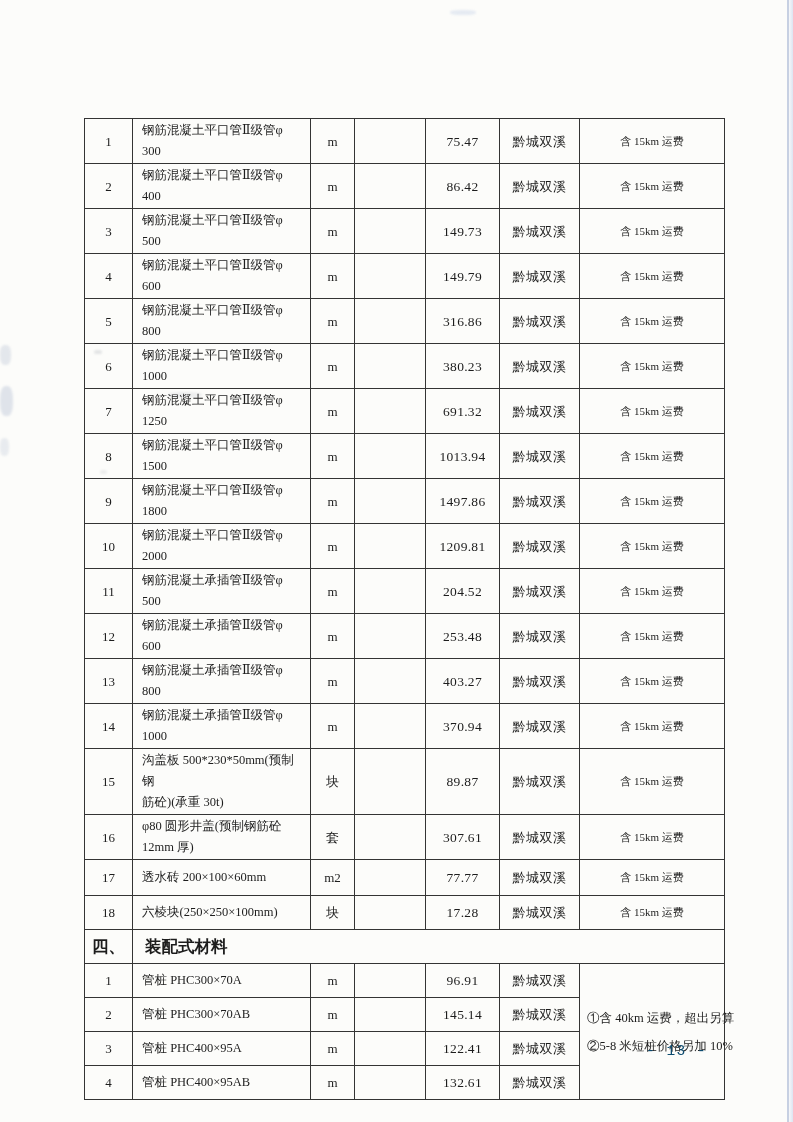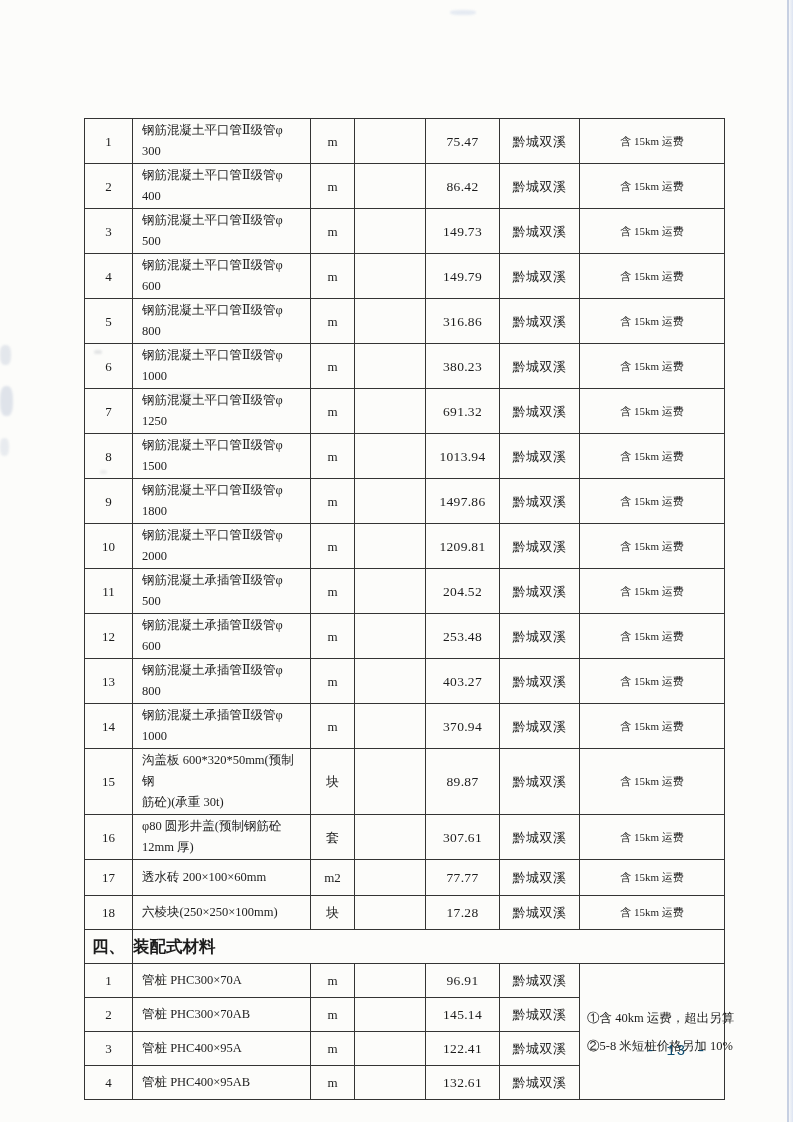--- a/index.html
+++ b/index.html
@@ -58,21 +58,21 @@
   td.c-unit,td.c-no{font-size:13px;}
   td.c-origin{font-size:13px;letter-spacing:.5px;}
   td.c-note{font-size:11px;}
   td.sec-no{
     font-family:"Liberation Sans","DejaVu Sans",sans-serif;
     font-weight:bold;font-size:16.5px;
   }
   td.sec-title{
     font-family:"Liberation Sans","DejaVu Sans",sans-serif;
     font-weight:bold;font-size:16.5px;
-    text-align:left;
+    text-align:left;padding-left:12px;
   }
   td.note-merged{
     text-align:left;
     padding:0 2px 0 7px;
     white-space:pre;
     font-size:12.5px;
     line-height:28px;
     overflow:visible;
   }
   .page-number{
@@ -245,21 +245,21 @@
           <td class="c-name">钢筋混凝土承插管Ⅱ级管φ
 1000</td>
           <td class="c-unit">m</td>
           <td class="c-blank"></td>
           <td class="c-price">370.94</td>
           <td class="c-origin">黔城双溪</td>
           <td class="c-note">含 15km 运费</td>
         </tr>
         <tr class="h-tall">
           <td class="c-no">15</td>
-          <td class="c-name">沟盖板 600*320*50mm(预制钢
+          <td class="c-name">沟盖板 500*230*50mm(预制钢
 筋砼)(承重 30t)</td>
           <td class="c-unit">块</td>
           <td class="c-blank"></td>
           <td class="c-price">89.87</td>
           <td class="c-origin">黔城双溪</td>
           <td class="c-note">含 15km 运费</td>
         </tr>
         <tr class="h-tall">
           <td class="c-no">16</td>
           <td class="c-name">φ80 圆形井盖(预制钢筋砼

